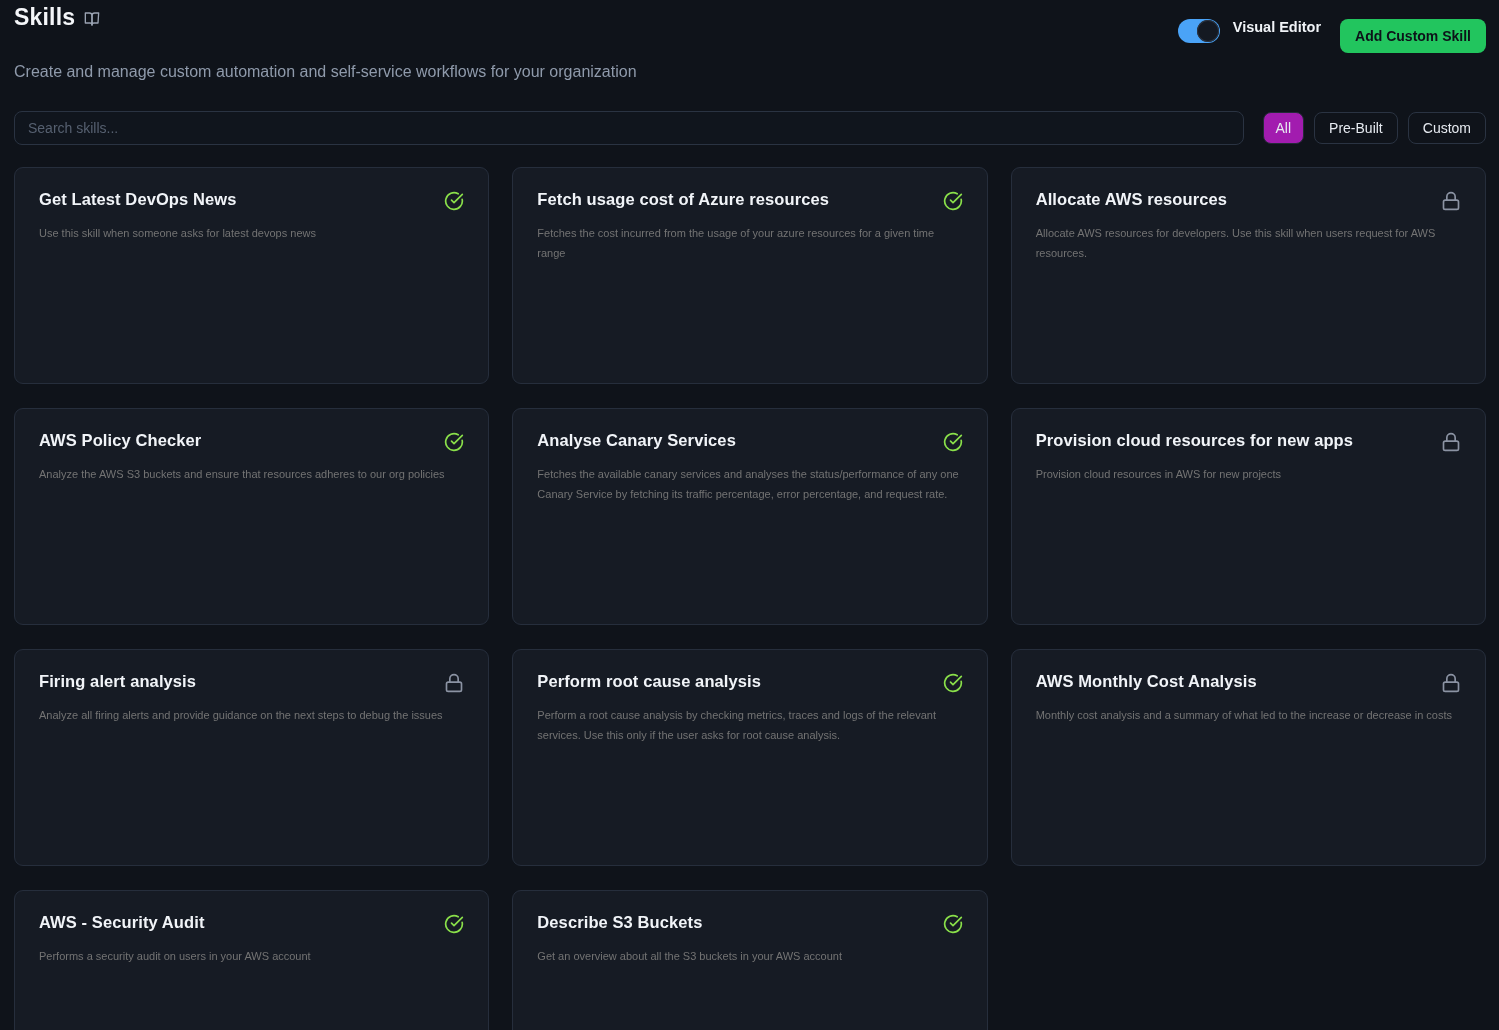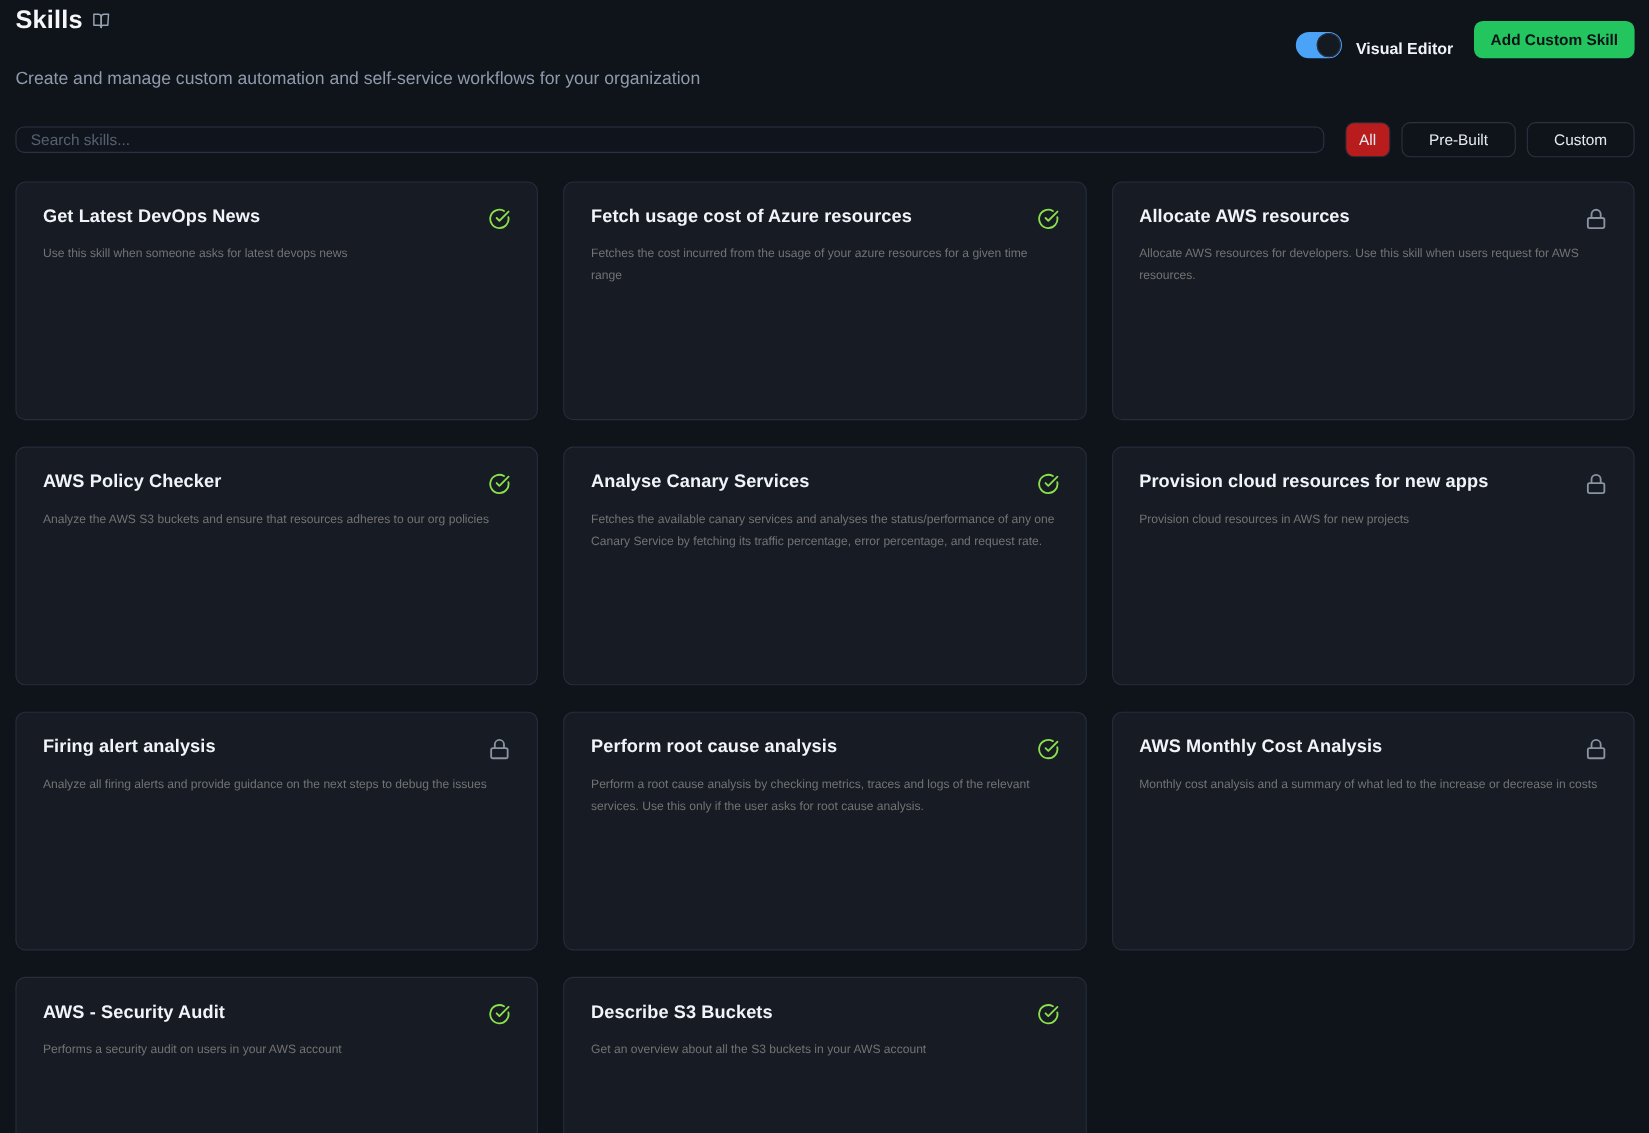--- a/index.html
+++ b/index.html
@@ -11,51 +11,51 @@
   }
   .page { padding: 4px 13px 0 14px; height: 100%; display: flex; flex-direction: column; }
 
   
   .header-row { display: flex; justify-content: space-between; align-items: flex-start; }
   .title-wrap { display: flex; align-items: center; gap: 9px; }
   h1.page-title { font-size: 23px; font-weight: 700; color: #f4f6f9; letter-spacing: .2px; }
   .book-icon svg { width: 16px; height: 16px; display: block; margin-top: 3px; }
   .subtitle { margin-top: 10px; font-size: 16px; color: #8f9aab; }
 
-  .header-right { display: flex; align-items: flex-end; gap: 13px; margin-top: 15px; }
+  .header-right { display: flex; align-items: flex-start; gap: 13px; margin-top: 15px; }
   .toggle {
     width: 42px; height: 24px; border-radius: 999px;
     background: #4aa3f7; position: relative; cursor: pointer; flex: 0 0 auto;
   }
   .toggle .knob {
     position: absolute; top: 1px; right: 1px; width: 22px; height: 22px;
     border-radius: 50%; background: #141922; box-shadow: inset 0 0 0 1px #2b3442;
   }
   .toggle-label { font-size: 14.5px; font-weight: 600; color: #f0f3f7; }
   .add-btn {
     border: none; border-radius: 8px; background: #22c55e; color: #0d1219;
     font-family: inherit; font-size: 14px; font-weight: 700;
     padding: 9px 15px; cursor: pointer; margin-left: 6px;
   }
 
   
   .controls-row { display: flex; align-items: center; margin-top: 30px; }
   .search-input {
-    flex: 1; height: 24px; background: #10151d; border: 1px solid #2a3342;
+    flex: 1; height: 34px; background: #10151d; border: 1px solid #2a3342;
     border-radius: 8px; padding: 0 13px; font-family: inherit; font-size: 14px;
     color: #dfe5ec; outline: none;
   }
   .search-input::placeholder { color: #566070; }
   .filters { display: flex; align-items: center; gap: 10px; margin-left: 19px; }
   .filter-btn {
     height: 32px; border-radius: 8px; background: transparent;
     border: 1px solid #2a3342; color: #e6eaf0; font-family: inherit;
-    font-size: 14px; padding: 0 24px; cursor: pointer;
-  }
-  .filter-btn.active { background: #b91c1c; border-color: #232a37; padding: 0 12px; }
+    font-size: 14px; padding: 0 14px; cursor: pointer;
+  }
+  .filter-btn.active { background: #a21caf; border-color: #232a37; padding: 0 12px; }
 
   
   .grid {
     margin-top: 22px;
     display: grid;
     grid-template-columns: repeat(3, 1fr);
     gap: 24px 23px;
   }
   .card {
     height: 217px; background: #161b24; border: 1px solid #262e3c;

